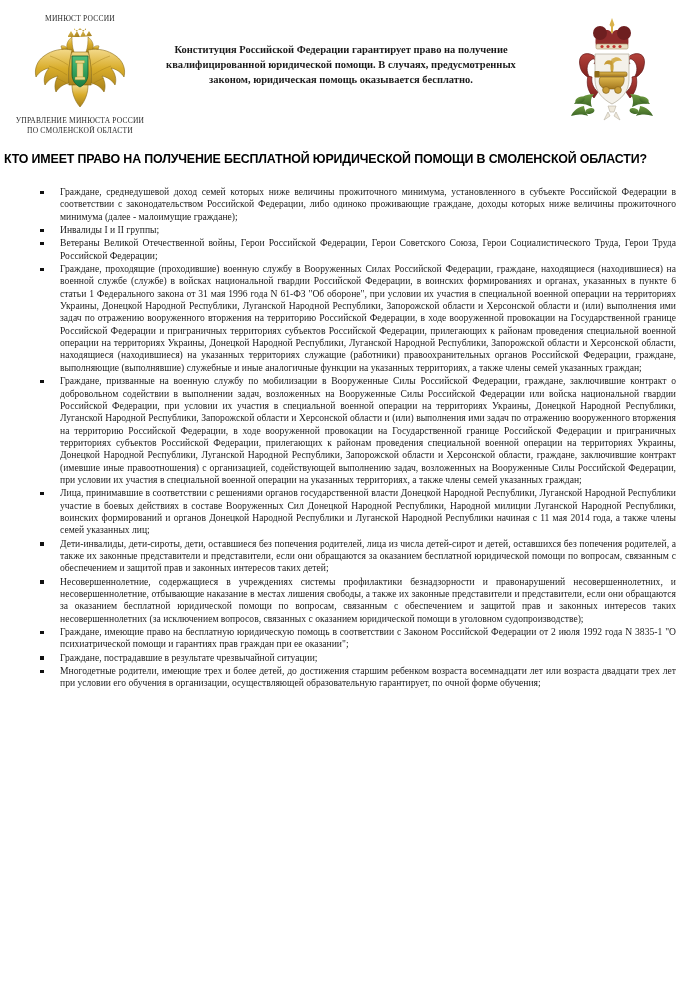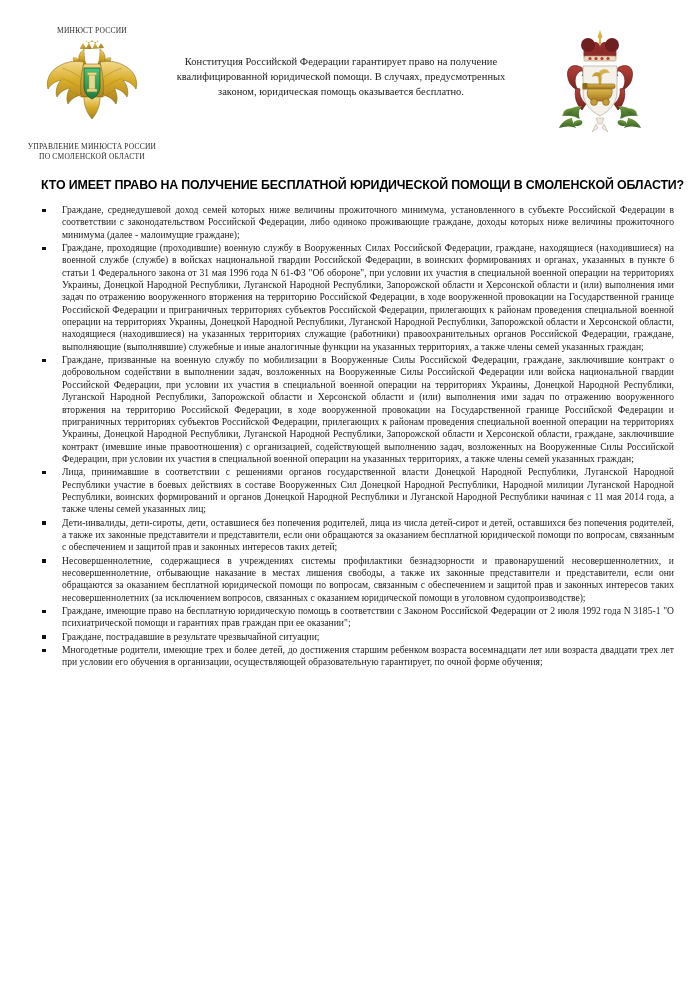--- a/index.html
+++ b/index.html
@@ -13,21 +13,21 @@
     height: 988px;
     overflow: hidden;
     font-family: "Liberation Serif", "DejaVu Serif", serif;
     color: #1b1b1b;
     -webkit-font-smoothing: antialiased;
   }
   .page {
     width: 700px;
     height: 788px;
     box-sizing: border-box;
-    padding: 12px;
+    padding: 0;
     position: relative;
   }
 
   
   .header {
     display: flex;
     flex-direction: row;
     align-items: flex-start;
     justify-content: space-between;
     padding: 14px 14px 0 14px;
@@ -45,58 +45,59 @@
   .emblem-caption {
     font-family: "Liberation Serif", "DejaVu Serif", serif;
     font-size: 7.5px;
     line-height: 10px;
     letter-spacing: 0.2px;
     color: #2a2a2a;
     text-transform: uppercase;
     font-weight: 400;
   }
   .emblem-caption.top { margin-bottom: 4px; }
-  .emblem-caption.bottom { margin-top: 16px; }
+  .emblem-caption.bottom { margin-top: 2px; }
 
   .emblem-art {
     width: 100%;
     display: flex;
     justify-content: center;
   }
 
   .intro {
     flex: 1 1 auto;
     padding: 28px 14px 0 14px;
     text-align: center;
     font-size: 10.5px;
     line-height: 15px;
     color: #1b1b1b;
+    font-weight: bold;
   }
 
   
   .title {
     margin: 16px 0 6px 0;
     padding: 0 4px;
-    text-align: right;
+    text-align: left;
     font-family: "Liberation Sans", "DejaVu Sans", sans-serif;
     font-weight: bold;
     font-size: 12.4px;
     letter-spacing: -0.15px;
     color: #000000;
     white-space: nowrap;
   }
   .title-rule {
     height: 0;
     border: 0;
     margin: 0 0 6px 0;
   }
 
   
   .list {
-    margin: 4px;
+    margin: 14px;
     padding: 0 10px 0 24px;
     list-style: none;
   }
   .list-item {
     position: relative;
     padding-left: 22px;
     margin-bottom: 1px;
     font-size: 9.6px;
     line-height: 12.35px;
     text-align: justify;
@@ -272,23 +273,25 @@
         </svg>
       </div>
     </div>
   </div>
 
   <div class="title">КТО ИМЕЕТ ПРАВО НА ПОЛУЧЕНИЕ БЕСПЛАТНОЙ ЮРИДИЧЕСКОЙ ПОМОЩИ В СМОЛЕНСКОЙ ОБЛАСТИ?</div>
   <hr class="title-rule">
 
   <ul class="list">
     <li class="list-item">Граждане, среднедушевой доход семей которых ниже величины прожиточного минимума, установленного в субъекте Российской Федерации в соответствии с законодательством Российской Федерации, либо одиноко проживающие граждане, доходы которых ниже величины прожиточного минимума (далее - малоимущие граждане);</li>
+    <li class="list-item">Инвалиды I и II группы;</li>
+    <li class="list-item">Ветераны Великой Отечественной войны, Герои Российской Федерации, Герои Советского Союза, Герои Социалистического Труда, Герои Труда Российской Федерации;</li>
     <li class="list-item">Граждане, проходящие (проходившие) военную службу в Вооруженных Силах Российской Федерации, граждане, находящиеся (находившиеся) на военной службе (службе) в войсках национальной гвардии Российской Федерации, в воинских формированиях и органах, указанных в пункте 6 статьи 1 Федерального закона от 31 мая 1996 года N 61-ФЗ "Об обороне", при условии их участия в специальной военной операции на территориях Украины, Донецкой Народной Республики, Луганской Народной Республики, Запорожской области и Херсонской области и (или) выполнения ими задач по отражению вооруженного вторжения на территорию Российской Федерации, в ходе вооруженной провокации на Государственной границе Российской Федерации и приграничных территориях субъектов Российской Федерации, прилегающих к районам проведения специальной военной операции на территориях Украины, Донецкой Народной Республики, Луганской Народной Республики, Запорожской области и Херсонской области, находящиеся (находившиеся) на указанных территориях служащие (работники) правоохранительных органов Российской Федерации, граждане, выполняющие (выполнявшие) служебные и иные аналогичные функции на указанных территориях, а также члены семей указанных граждан;</li>
     <li class="list-item">Граждане, призванные на военную службу по мобилизации в Вооруженные Силы Российской Федерации, граждане, заключившие контракт о добровольном содействии в выполнении задач, возложенных на Вооруженные Силы Российской Федерации или войска национальной гвардии Российской Федерации, при условии их участия в специальной военной операции на территориях Украины, Донецкой Народной Республики, Луганской Народной Республики, Запорожской области и Херсонской области и (или) выполнения ими задач по отражению вооруженного вторжения на территорию Российской Федерации, в ходе вооруженной провокации на Государственной границе Российской Федерации и приграничных территориях субъектов Российской Федерации, прилегающих к районам проведения специальной военной операции на территориях Украины, Донецкой Народной Республики, Луганской Народной Республики, Запорожской области и Херсонской области, граждане, заключившие контракт (имевшие иные правоотношения) с организацией, содействующей выполнению задач, возложенных на Вооруженные Силы Российской Федерации, при условии их участия в специальной военной операции на указанных территориях, а также члены семей указанных граждан;</li>
     <li class="list-item">Лица, принимавшие в соответствии с решениями органов государственной власти Донецкой Народной Республики, Луганской Народной Республики участие в боевых действиях в составе Вооруженных Сил Донецкой Народной Республики, Народной милиции Луганской Народной Республики, воинских формирований и органов Донецкой Народной Республики и Луганской Народной Республики начиная с 11 мая 2014 года, а также члены семей указанных лиц;</li>
     <li class="list-item">Дети-инвалиды, дети-сироты, дети, оставшиеся без попечения родителей, лица из числа детей-сирот и детей, оставшихся без попечения родителей, а также их законные представители и представители, если они обращаются за оказанием бесплатной юридической помощи по вопросам, связанным с обеспечением и защитой прав и законных интересов таких детей;</li>
     <li class="list-item">Несовершеннолетние, содержащиеся в учреждениях системы профилактики безнадзорности и правонарушений несовершеннолетних, и несовершеннолетние, отбывающие наказание в местах лишения свободы, а также их законные представители и представители, если они обращаются за оказанием бесплатной юридической помощи по вопросам, связанным с обеспечением и защитой прав и законных интересов таких несовершеннолетних (за исключением вопросов, связанных с оказанием юридической помощи в уголовном судопроизводстве);</li>
-    <li class="list-item">Граждане, имеющие право на бесплатную юридическую помощь в соответствии с Законом Российской Федерации от 2 июля 1992 года N 3185-1 "О психиатрической помощи и гарантиях прав граждан при ее оказании";</li>
+    <li class="list-item">Граждане, имеющие право на бесплатную юридическую помощь в соответствии с Законом Российской Федерации от 2 июля 1992 года N 3835-1 "О психиатрической помощи и гарантиях прав граждан при ее оказании";</li>
     <li class="list-item">Граждане, пострадавшие в результате чрезвычайной ситуации;</li>
     <li class="list-item">Многодетные родители, имеющие трех и более детей, до достижения старшим ребенком возраста восемнадцати лет или возраста двадцати трех лет при условии его обучения в организации, осуществляющей образовательную гарантирует, по очной форме обучения;</li>
   </ul>
 
 </div>
 
 </body></html>

